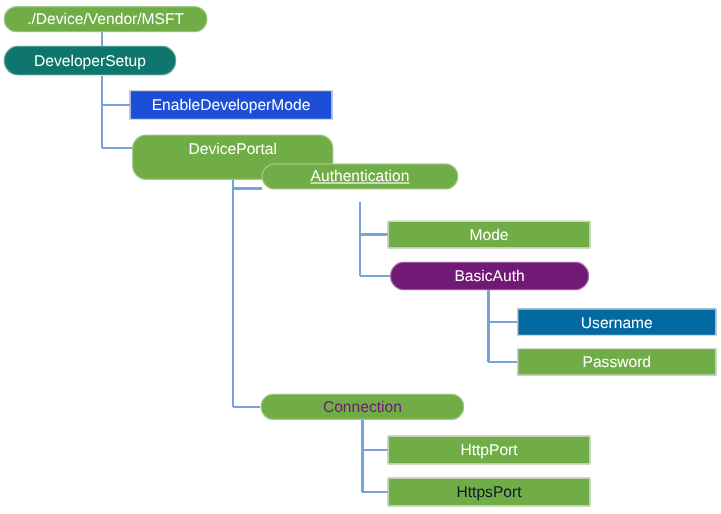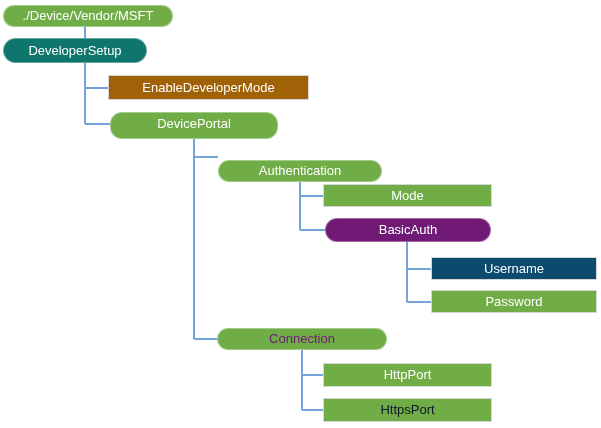--- a/index.html
+++ b/index.html
@@ -27,24 +27,24 @@
 </head>
 <body>
 
 <div id="stage">
   <svg id="connector-svg" width="601" height="428" viewBox="0 0 601 428" aria-hidden="true">
       <path d="M85 27L85 38M85 63L85 123.5M85 87.5L108 87.5M85 123.5L110 123.5M194 135L194 339M194 157L218 157M194 339L217 339M300 168L300 230M300 195.5L323 195.5M300 230L325 230M407 242L407 301.5M407 268.5L431 268.5M407 301.5L431 301.5M302 350L302 410M302 375L323 375M302 410L323 410" fill="none" stroke="#75A3DB" stroke-width="2" shape-rendering="crispEdges"></path>
     </svg>
   <div id="nodes-layer">
       <div class="node pill" style="left: 3px; top: 5px; width: 170px; height: 22px; line-height: 20px; background: rgb(112, 173, 71); color: rgb(255, 255, 255); border-radius: 11px;">./Device/Vendor/MSFT</div>
       <div class="node pill" style="left: 3px; top: 38px; width: 144px; height: 25px; line-height: 23px; background: #0f766e; color: rgb(255, 255, 255); border-radius: 13px;">DeveloperSetup</div>
-      <div class="node rect" style="left: 108px; top: 75px; width: 201px; height: 25px; line-height: 23px; background: #a16207; color: rgb(255, 255, 255);">EnableDeveloperMode</div>
-      <div class="node pill" style="left: 110px; top: 112px; width: 168px; height: 27px; line-height: 21px; background: rgb(112, 173, 71); color: rgb(255, 255, 255); border-radius: 12px;">DevicePortal</div>
-      <div class="node pill" style="left: 218px; top: 160px; width: 164px; height: 22px; line-height: 20px; background: rgb(112, 173, 71); color: rgb(255, 255, 255); border-radius: 11px;">Authentication</div>
+      <div class="node rect" style="left: 108px; top: 75px; width: 169px; height: 25px; line-height: 23px; background: #1d4ed8; color: rgb(255, 255, 255);">EnableDeveloperMode</div>
+      <div class="node pill" style="left: 110px; top: 112px; width: 168px; height: 38px; line-height: 21px; background: rgb(112, 173, 71); color: rgb(255, 255, 255); border-radius: 12px;">DevicePortal</div>
+      <div class="node pill" style="left: 218px; top: 136px; width: 164px; height: 22px; line-height: 20px; background: rgb(112, 173, 71); color: rgb(255, 255, 255); border-radius: 11px; text-decoration: underline;">Authentication</div>
       <div class="node rect" style="left: 323px; top: 184px; width: 169px; height: 23px; line-height: 21px; background: rgb(112, 173, 71); color: rgb(255, 255, 255);">Mode</div>
       <div class="node pill" style="left: 325px; top: 218px; width: 166px; height: 24px; line-height: 22px; background: #701a75; color: rgb(255, 255, 255); border-radius: 12px;">BasicAuth</div>
-      <div class="node rect" style="left: 431px; top: 257px; width: 166px; height: 23px; line-height: 21px; background: #0c4a6e; color: rgb(255, 255, 255);">Username</div>
+      <div class="node rect" style="left: 431px; top: 257px; width: 166px; height: 23px; line-height: 21px; background: #0369a1; color: rgb(255, 255, 255);">Username</div>
       <div class="node rect" style="left: 431px; top: 290px; width: 166px; height: 23px; line-height: 21px; background: rgb(112, 173, 71); color: rgb(255, 255, 255);">Password</div>
       <div class="node pill" style="left: 217px; top: 328px; width: 170px; height: 22px; line-height: 20px; background: rgb(112, 173, 71); color: #701a75; border-radius: 11px;">Connection</div>
       <div class="node rect" style="left: 323px; top: 363px; width: 169px; height: 24px; line-height: 22px; background: rgb(112, 173, 71); color: rgb(255, 255, 255);">HttpPort</div>
       <div class="node rect" style="left: 323px; top: 398px; width: 169px; height: 24px; line-height: 22px; background: rgb(112, 173, 71); color: #0f172a;">HttpsPort</div>
     </div>
 </div>
 
 </body></html>

